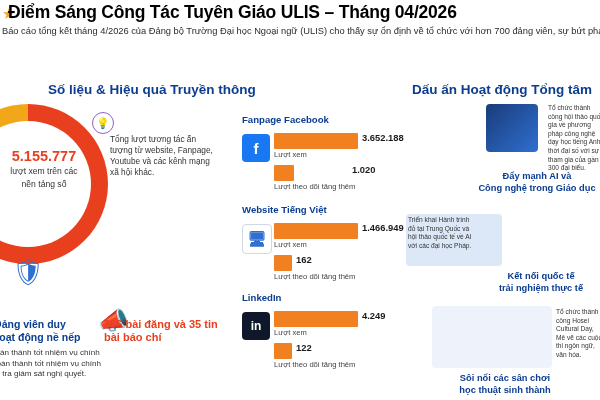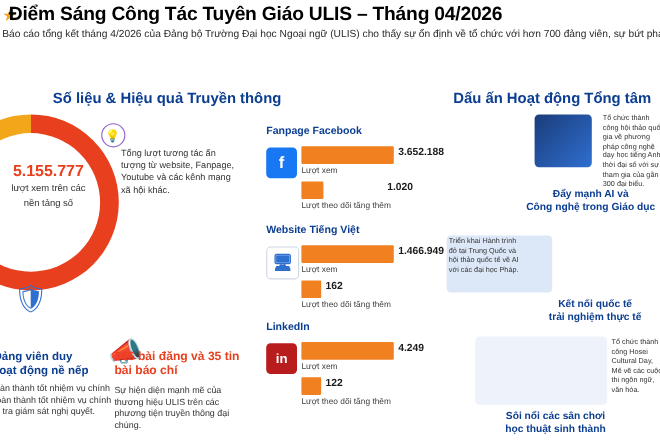--- a/index.html
+++ b/index.html
@@ -43,21 +43,21 @@
   
   .cblk{position:absolute;width:180px;}
   .cb-title{font-size:9.6px;font-weight:bold;color:#0b3d91;margin-bottom:5px;}
   .cb-row{position:relative;height:22px;margin-bottom:2px;}
   .cb-bar{position:absolute;left:32px;top:3px;height:16px;background:#f18020;border-radius:1px;}
   .cb-val{position:absolute;top:2px;font-size:9.4px;font-weight:bold;color:#1b1b1b;white-space:nowrap;}
   .cb-lbl{position:absolute;left:32px;top:20px;font-size:7.6px;color:#444;white-space:nowrap;}
   .cb-ico{position:absolute;left:0;top:0;width:28px;height:28px;border-radius:4px;display:flex;align-items:center;justify-content:center;color:#fff;font-size:15px;font-weight:bold;}
 
   .fb-ico{background:#1877f2;}
-  .li-ico{background:#b91c1c;}
+  .li-ico{background:#0f172a;}
   .web-ico{background:#ffffff;border:1px solid #cfd8e3;color:#2f6fd0;}
 
   
   .rc-img{position:absolute;border-radius:4px;}
   .rc-box{position:absolute;font-size:6.6px;color:#333;line-height:8.6px;}
   .rc-cap{position:absolute;text-align:center;font-size:9.3px;font-weight:bold;color:#0b3d91;line-height:12px;}
 
   .ai-img{left:486px;top:104px;width:52px;height:48px;background:linear-gradient(135deg,#1a3c7a,#2f6fd0);}
   .hand-img{left:406px;top:214px;width:96px;height:52px;background:#dce8f7;}
   .stu-img{left:432px;top:306px;width:120px;height:62px;background:#eef3fb;}
@@ -90,21 +90,20 @@
 
   <div class="li-icon li-ico1">🛡</div>
   <div class="li-t1">
     <span>Đảng viên duy</span><br>
     <span>trì hoạt động nề nếp</span>
   </div>
   <div class="li-b1">Đảng bộ hoàn thành tốt nhiệm vụ chính trị, chi bộ hoàn thành tốt nhiệm vụ chính trị, kiểm tra giám sát nghị quyết.</div>
 
   <div class="li-icon li-ico2">📣</div>
   <div class="li-t2">366 bài đăng và 35 tin bài báo chí</div>
-  <div class="li-b2">Sự hiện diện mạnh mẽ của thương hiệu ULIS trên các phương tiện truyền thông đại chúng.</div>
 
   <div class="cblk" style="left:242px;top:114px;">
     <div class="cb-title">Fanpage Facebook</div>
     <div style="position:relative;height:62px;">
       <div class="cb-ico fb-ico" style="top:4px;">f</div>
       <div class="cb-row">
         <div class="cb-bar" style="width:84px;"></div>
         <div class="cb-val" style="left:120px;">3.652.188</div>
         <div class="cb-lbl">Lượt xem</div>
       </div>

